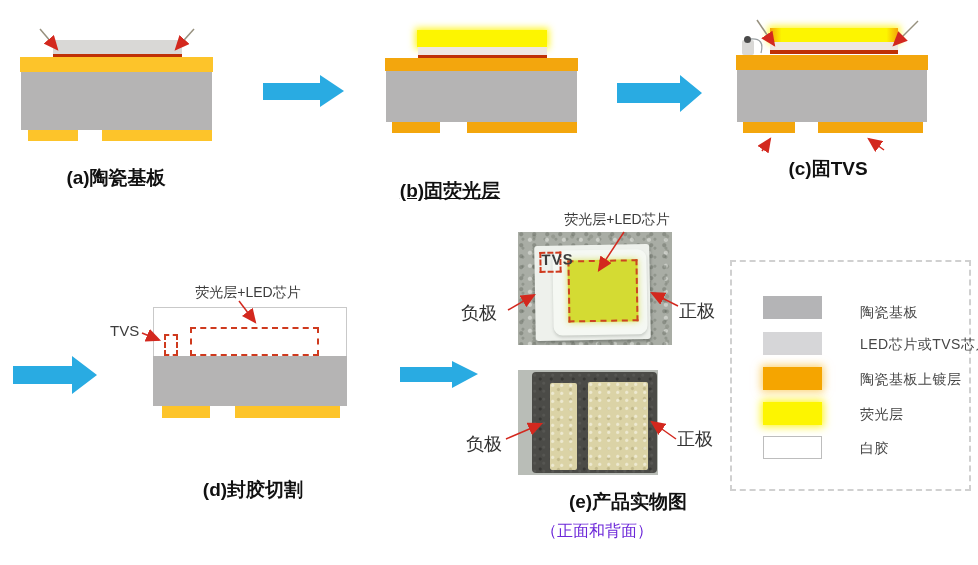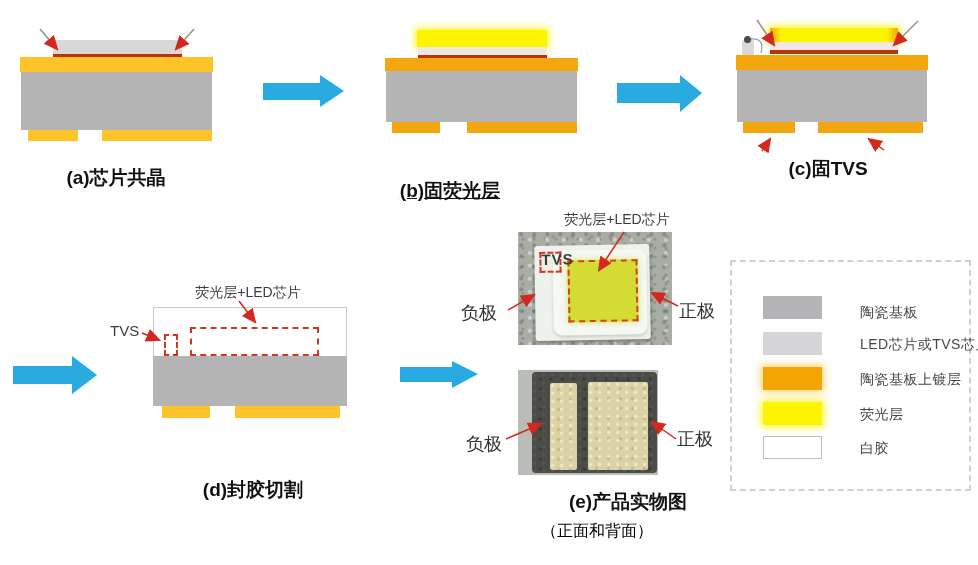--- a/index.html
+++ b/index.html
@@ -88,21 +88,21 @@
   .t-dtvs{left:110px;top:322px;font-size:15px;}
   .small-ann{font-size:14px;text-align:center;width:160px;}
   .t-dchip{left:168px;top:284px;}
   .t-echip{left:537px;top:211px;}
   .pole{font-size:18px;color:#333;}
   .t-efneg{left:461px;top:301px;}
   .t-efpos{left:679px;top:299px;}
   .t-ebneg{left:466px;top:432px;}
   .t-ebpos{left:677px;top:427px;}
   .t-e{left:548px;top:489px;}
-  .t-esub{left:517px;top:521px;font-size:16px;color:#000000;text-align:center;width:160px;}
+  .t-esub{left:517px;top:521px;font-size:16px;color:#6d28d9;text-align:center;width:160px;}
   
   .lg-box{left:730px;top:260px;width:241px;height:231px;border:2px dashed #d0d0d0;box-sizing:border-box;}
   .lg-s{left:763px;width:59px;height:23px;}
   .lg-s1{top:296px;} .lg-s2{top:332px;} .lg-s3{top:367px;box-shadow:0 0 8px 2px rgba(250,175,0,.55);}
   .lg-s4{top:402px;box-shadow:0 0 8px 2px rgba(255,244,0,.85);} .lg-s5{top:436px;border:1px solid #bdbdbd;box-sizing:border-box;}
   .lg-t{left:860px;font-size:14px;color:#464646;white-space:nowrap;letter-spacing:.5px;}
   .lg-t1{top:304px;} .lg-t2{top:336px;} .lg-t3{top:371px;} .lg-t4{top:406px;} .lg-t5{top:440px;}
   svg.overlay{left:0;top:0;z-index:5;pointer-events:none;}
   .z3{z-index:6;}
 </style>
@@ -183,21 +183,21 @@
     <line x1="239" y1="301" x2="255" y2="322" stroke="#d3281e" stroke-width="1.5" marker-end="url(#mr)"></line>
 
     <line x1="624" y1="232" x2="599" y2="270" stroke="#d3281e" stroke-width="1.5" marker-end="url(#mr)"></line>
     <line x1="508" y1="310" x2="534" y2="295" stroke="#d3281e" stroke-width="1.5" marker-end="url(#mr)"></line>
     <line x1="678" y1="306" x2="652" y2="293" stroke="#d3281e" stroke-width="1.5" marker-end="url(#mr)"></line>
 
     <line x1="506" y1="439" x2="541" y2="424" stroke="#d3281e" stroke-width="1.5" marker-end="url(#mr)"></line>
     <line x1="676" y1="439" x2="652" y2="422" stroke="#d3281e" stroke-width="1.5" marker-end="url(#mr)"></line>
   </svg>
 
-  <div class="abs caption t-a z3">(a)芯片共晶</div>
+  <div class="abs caption t-a z3">(a)陶瓷基板</div>
   <div class="abs caption t-b z3">(b)固荧光层</div>
   <div class="abs caption t-c z3">(c)固TVS</div>
   <div class="abs caption t-d z3">(d)封胶切割</div>
   <div class="abs txt t-dtvs z3">TVS</div>
   <div class="abs txt small-ann t-dchip z3">荧光层+LED芯片</div>
   <div class="abs txt small-ann t-echip z3">荧光层+LED芯片</div>
   <div class="abs txt pole t-efneg z3">负极</div>
   <div class="abs txt pole t-efpos z3">正极</div>
   <div class="abs txt pole t-ebneg z3">负极</div>
   <div class="abs txt pole t-ebpos z3">正极</div>

